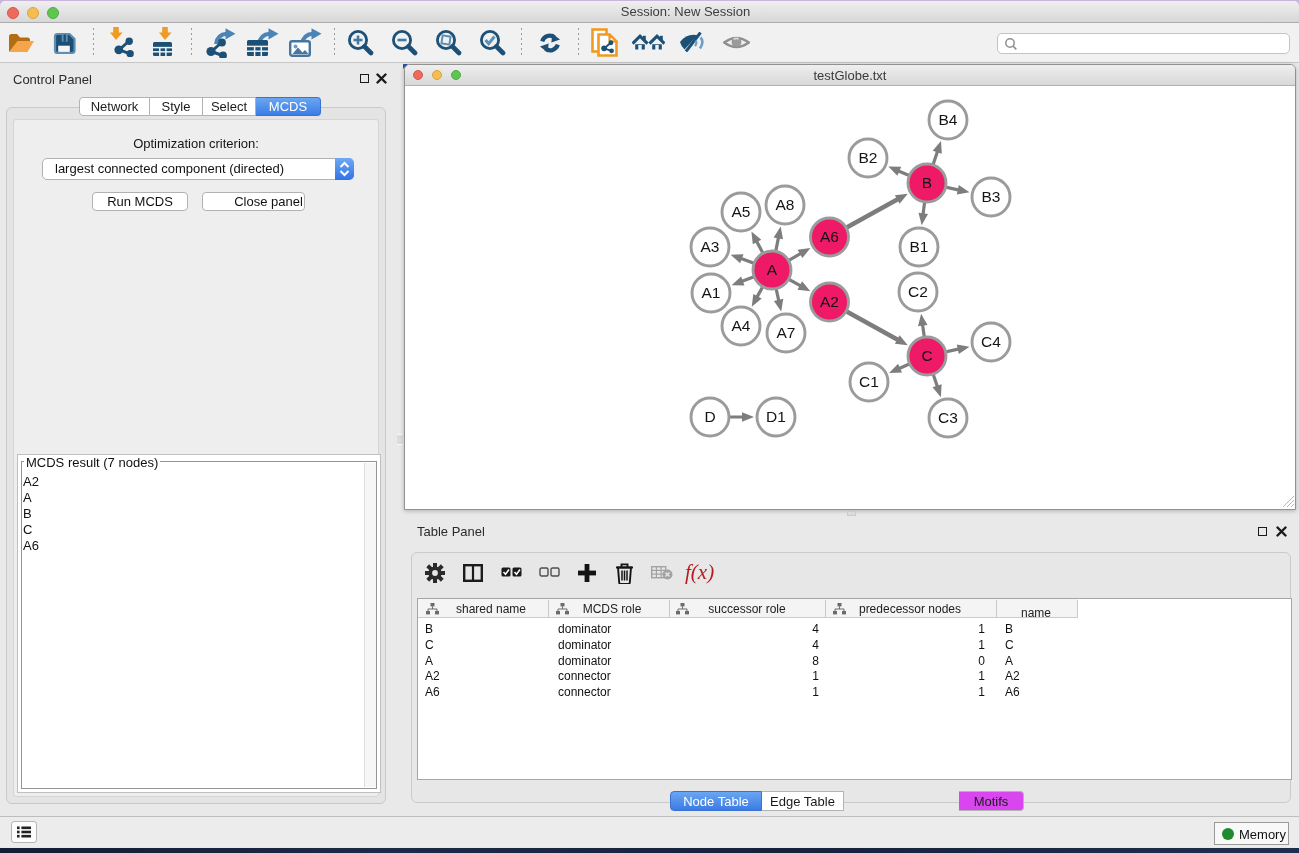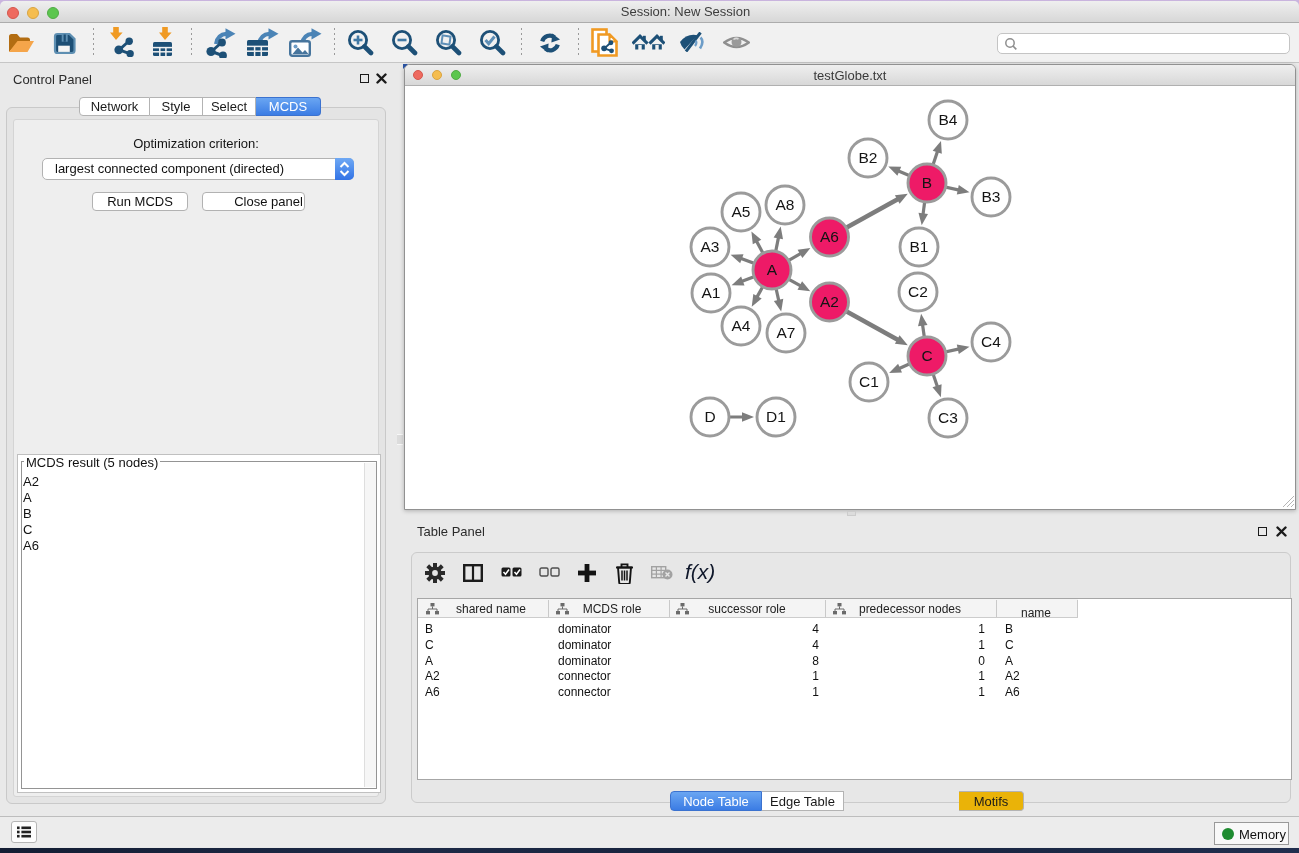--- a/index.html
+++ b/index.html
@@ -189,21 +189,21 @@
 <div class="abs" style="left:335px;top:158px;width:19px;height:22px;background:linear-gradient(#6fa9f4,#3273e6);border-radius:0 5px 5px 0;"></div>
 <svg class="ic" style="left:338px;top:161px" width="13" height="16" viewBox="0 0 13 16">
     <path d="M2.5 6 L6.5 2 L10.5 6" fill="none" stroke="#fff" stroke-width="2"></path>
     <path d="M2.5 10 L6.5 14 L10.5 10" fill="none" stroke="#fff" stroke-width="2"></path>
   </svg>
 <div class="abs" style="left:92px;top:192px;width:96px;height:19px;background:#fff;border:1px solid #b2b2b2;border-radius:4px;font-size:13px;color:#111;text-align:center;line-height:17px;">Run MCDS</div>
 <div class="abs" style="left:202px;top:192px;width:103px;height:19px;background:#fff;border:1px solid #b2b2b2;border-radius:4px;font-size:13px;color:#111;text-align:center;line-height:17px;padding-left:30px;">Close panel</div>
 
 <div class="abs" style="left:17px;top:454px;width:364px;height:339px;background:#fff;border:1px solid #c0c0c0;"></div>
 <div class="abs" style="left:21px;top:461px;width:356px;height:328px;border:1px solid #949494;"></div>
-<div class="abs" style="left:24px;top:455px;padding:0 2px;background:#fff;font-size:13px;color:#111;">MCDS result (5 nodes)</div>
+<div class="abs" style="left:24px;top:455px;padding:0 2px;background:#fff;font-size:13px;color:#111;">MCDS result (7 nodes)</div>
 <div class="abs" style="left:364px;top:463px;width:12px;height:324px;background:#f6f6f6;border-left:1px solid #dedede;"></div>
 <div class="abs" style="left:23px;top:474px;font-size:13px;color:#111;line-height:16px;">A2<br>A<br>B<br>C<br>A6</div>
 
 <div class="abs" style="left:397px;top:434px;width:6px;height:11px;background:#dcdcdc;border-top:1px solid #f8f8f8;border-bottom:1px solid #f8f8f8;"></div>
 
 <div class="abs" style="left:404px;top:64px;width:892px;height:446px;background:#fff;border:1px solid #919191;border-radius:6px 6px 0 0;box-shadow:0 1px 4px rgba(0,0,0,0.25);"></div>
 <div class="abs" style="left:405px;top:65px;width:890px;height:21px;background:linear-gradient(#efefef,#d8d8d8);border-bottom:1px solid #b0b0b0;border-radius:5px 5px 0 0;"></div>
 <div class="abs" style="left:405px;top:68px;width:890px;height:16px;font-size:13px;color:#3a3a3a;text-align:center;">testGlobe.txt</div>
 <div class="abs" style="left:413px;top:70px;width:10px;height:10px;border-radius:50%;background:#ee6a5f;border:1px solid #d5564c;"></div>
 <div class="abs" style="left:432px;top:70px;width:10px;height:10px;border-radius:50%;background:#f5bd4f;border:1px solid #d9a441;"></div>
@@ -429,26 +429,26 @@
       <g stroke="#a2a2a2" stroke-width="1.2">
         <line x1="0.7" y1="4.4" x2="14.7" y2="4.4"></line>
         <line x1="0.7" y1="8.1" x2="14.7" y2="8.1"></line>
         <line x1="5.4" y1="0.7" x2="5.4" y2="11.7"></line>
         <line x1="10.1" y1="0.7" x2="10.1" y2="11.7"></line>
       </g>
       <circle cx="16.5" cy="8.5" r="5" fill="#a2a2a2"></circle>
       <path d="M14.5 6.5 l4 4 M18.5 6.5 l-4 4" stroke="#e7e7e7" stroke-width="1.4"></path>
     </g>
   </svg>
-<div class="abs" style="left:685px;top:560px;font-family:Liberation Sans, sans-serif;font-style:italic;font-size:21px;color:#0f172a;"><i>f(x)</i></div>
+<div class="abs" style="left:685px;top:560px;font-family:Liberation Serif, serif;font-style:italic;font-size:21px;color:#b91c1c;"><i>f(x)</i></div>
 
 <div class="abs" style="left:670px;top:791px;width:92px;height:20px;background:linear-gradient(#6aa6f2,#3b7ce4);border:1px solid #3b72cf;border-radius:4px 0 0 4px;font-size:13px;color:#fff;text-align:center;line-height:19px;">Node Table</div>
 <div class="abs" style="left:762px;top:791px;width:82px;height:20px;background:#fff;border:1px solid #b3b3b3;border-left:none;font-size:13px;color:#1a1a1a;text-align:center;line-height:19px;">Edge Table</div>
 <div class="abs" style="left:844px;top:791px;width:115px;height:20px;background:#fff;border:1px solid #b3b3b3;border-left:none;font-size:13px;color:#1a1a1a;text-align:center;line-height:19px;margin-top:28px;">Network Table</div>
-<div class="abs" style="left:959px;top:791px;width:65px;height:20px;background:#eab308;border:1px solid #b3b3b3;border-left:none;border-radius:0 4px 4px 0;font-size:13px;color:#1a1a1a;text-align:center;line-height:19px;">Motifs</div>
+<div class="abs" style="left:959px;top:791px;width:65px;height:20px;background:#d946ef;border:1px solid #b3b3b3;border-left:none;border-radius:0 4px 4px 0;font-size:13px;color:#1a1a1a;text-align:center;line-height:19px;">Motifs</div>
 
 <div class="abs" style="left:0;top:816px;width:1299px;height:31px;background:#ececec;border-top:1px solid #bdbdbd;"></div>
 <div class="abs" style="left:11px;top:821px;width:26px;height:22px;background:#fdfdfd;border:1px solid #b5b5b5;border-radius:3px;"></div>
 <svg class="ic" style="left:17px;top:826px" width="14" height="12" viewBox="0 0 14 12">
     <g fill="#222">
       <rect x="0" y="0.5" width="2.6" height="2.6"></rect>
       <rect x="0" y="4.7" width="2.6" height="2.6"></rect>
       <rect x="0" y="8.9" width="2.6" height="2.6"></rect>
       <rect x="4.4" y="0.5" width="9.6" height="2.6"></rect>
       <rect x="4.4" y="4.7" width="9.6" height="2.6"></rect>

